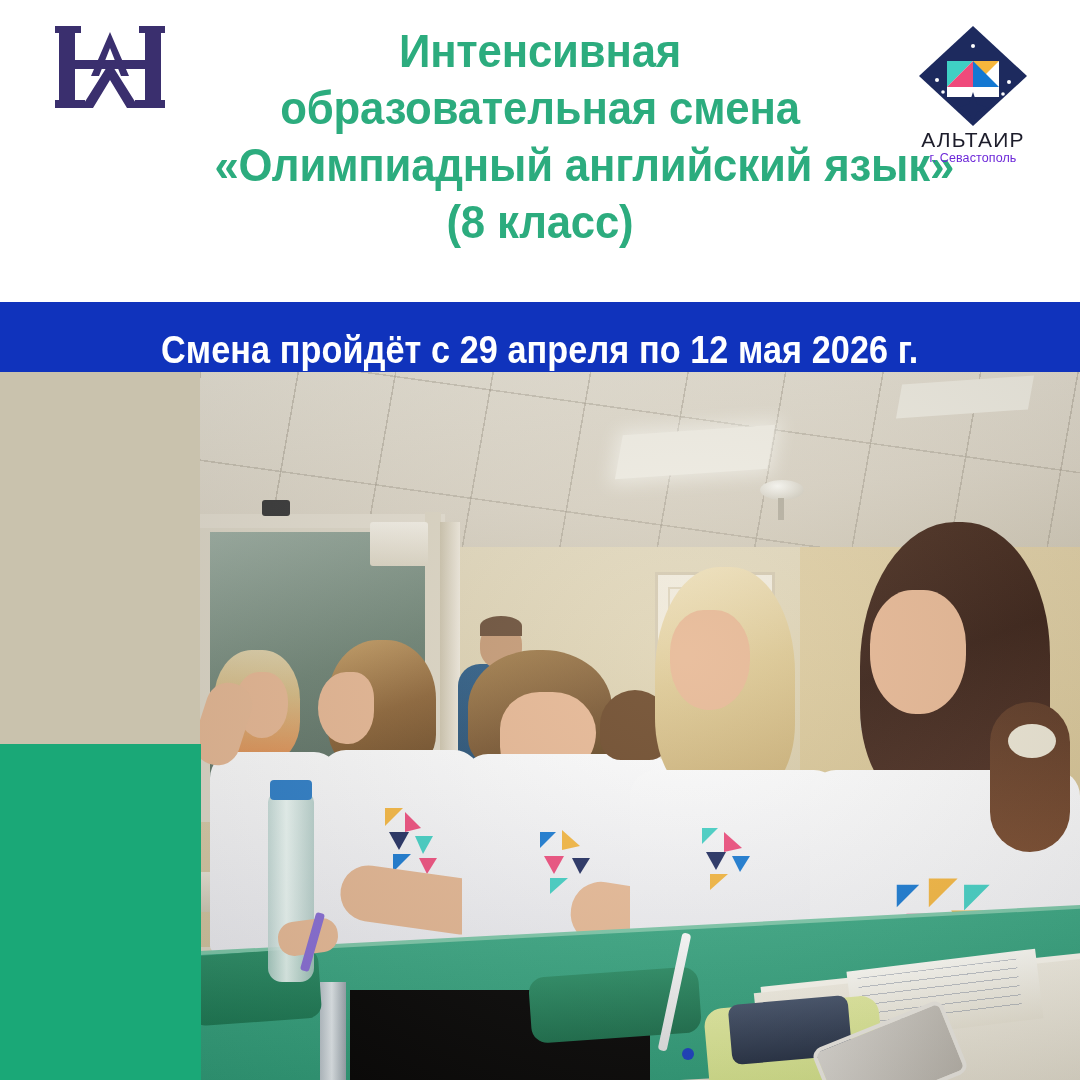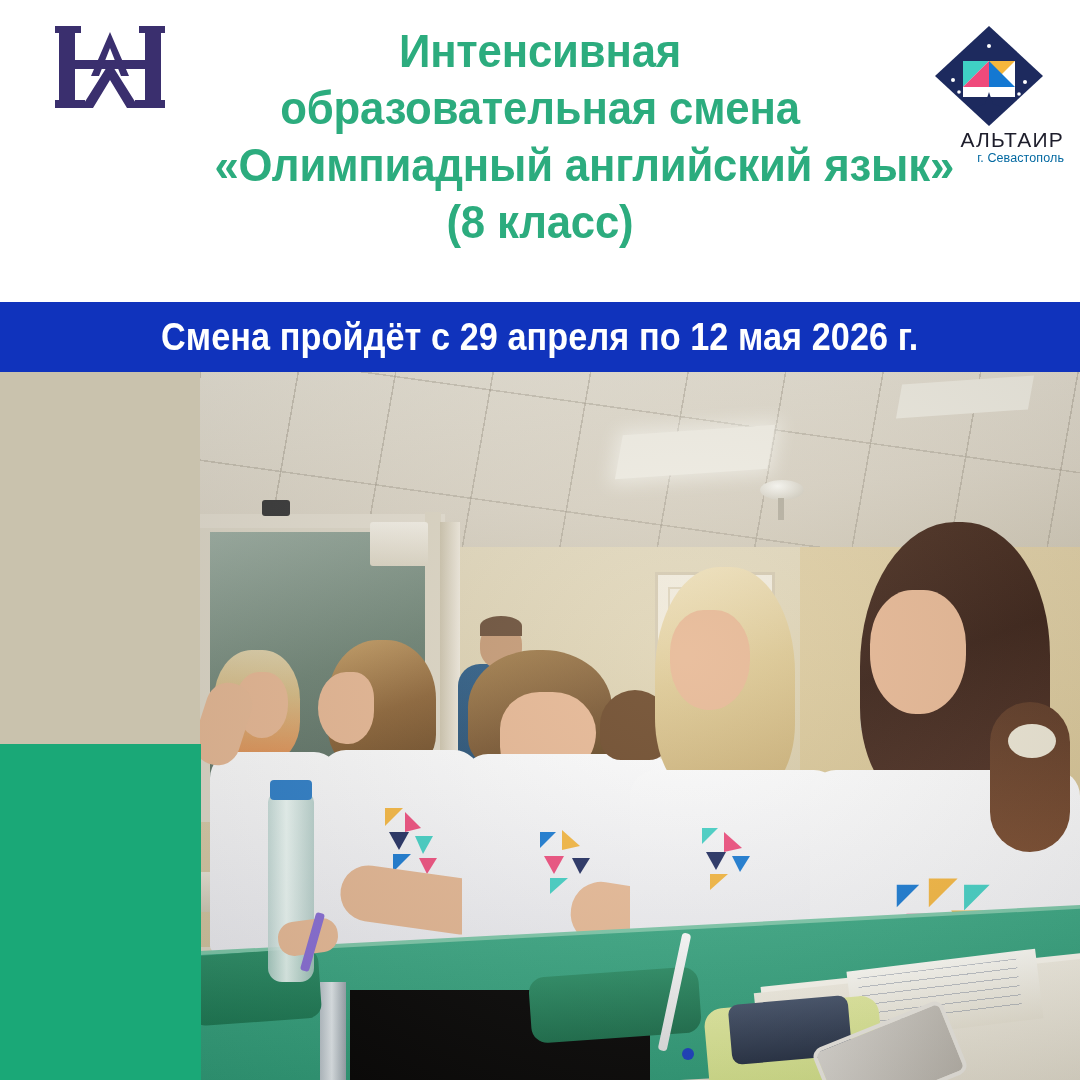--- a/index.html
+++ b/index.html
@@ -64,53 +64,53 @@
     letter-spacing: -0.2px;
     font-family: "Liberation Sans Narrow", "Liberation Sans", sans-serif;
     transform: scaleX(0.93);
     transform-origin: center top;
   }
   .title-line { display: block; white-space: nowrap; }
 
   
   .altair-logo {
     position: absolute;
-    right: 16px;
+    right: 32px;
     top: 24px;
     width: 150px;
     height: 152px;
-    text-align: right;
+    text-align: center;
   }
   .altair-mark { width: 112px; height: 104px; margin: 0 auto; display:block; }
   .altair-name {
     margin-top: 1px;
     color: #1d1d2b;
     font-size: 21px;
     font-weight: 400;
     letter-spacing: 1.2px;
     line-height: 22px;
     font-family: "Liberation Sans", sans-serif;
   }
   .altair-city {
-    color: #0369a1;
+    color: #6d28d9;
     font-size: 12.5px;
     line-height: 15px;
     letter-spacing: .1px;
   }
 
   
   .banner {
     position: absolute;
     left: 0;
     top: 302px;
     width: 1080px;
     height: 70px;
     background: #1033bc;
     display: flex;
-    align-items: center;
+    align-items: flex-end;
     justify-content: center;
   }
   .banner-text {
     color: #ffffff;
     font-weight: 700;
     font-size: 38px;
     letter-spacing: .1px;
     white-space: nowrap;
     font-family: "Liberation Sans Narrow", "Liberation Sans", sans-serif;
     transform: scaleX(0.9);

